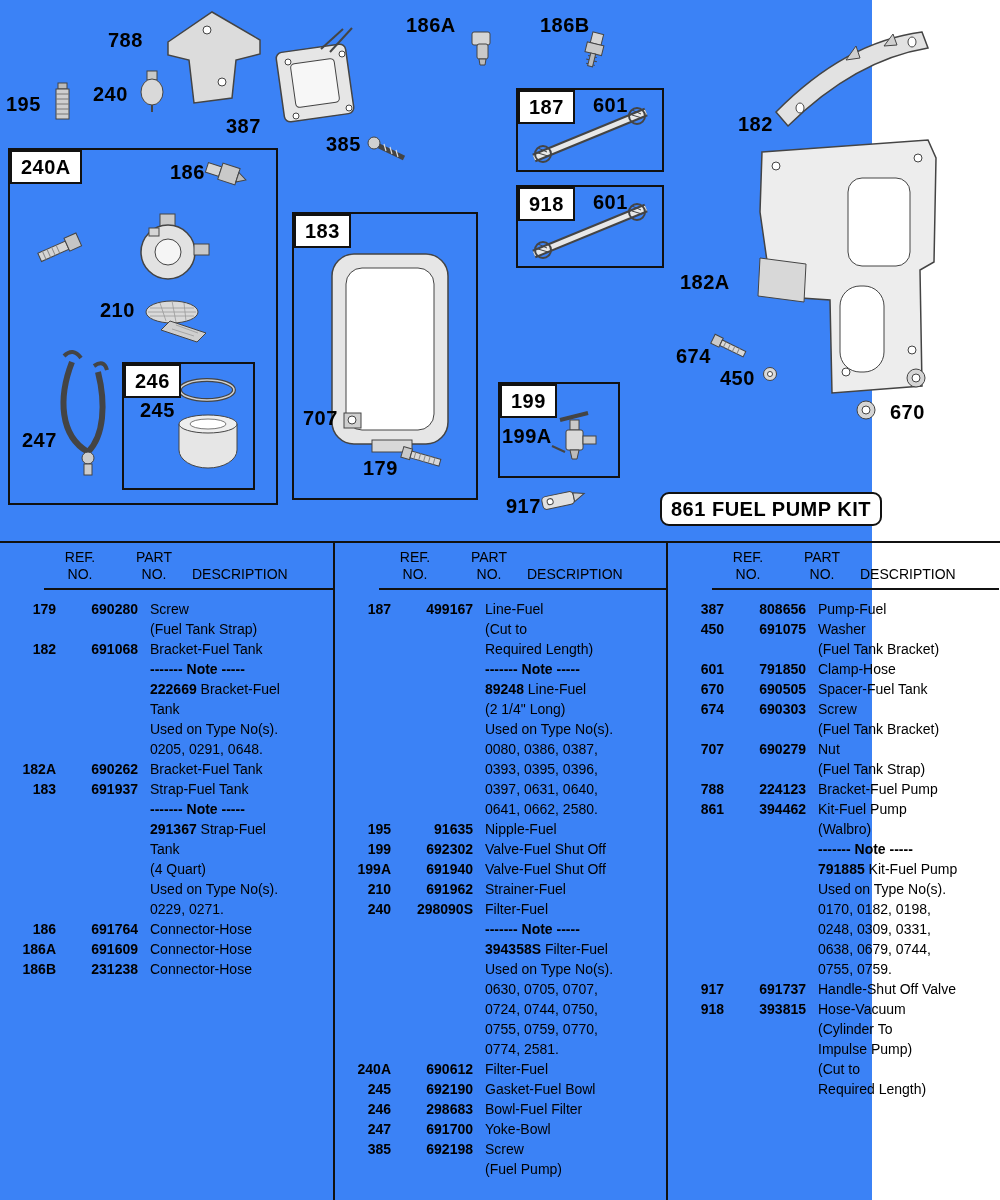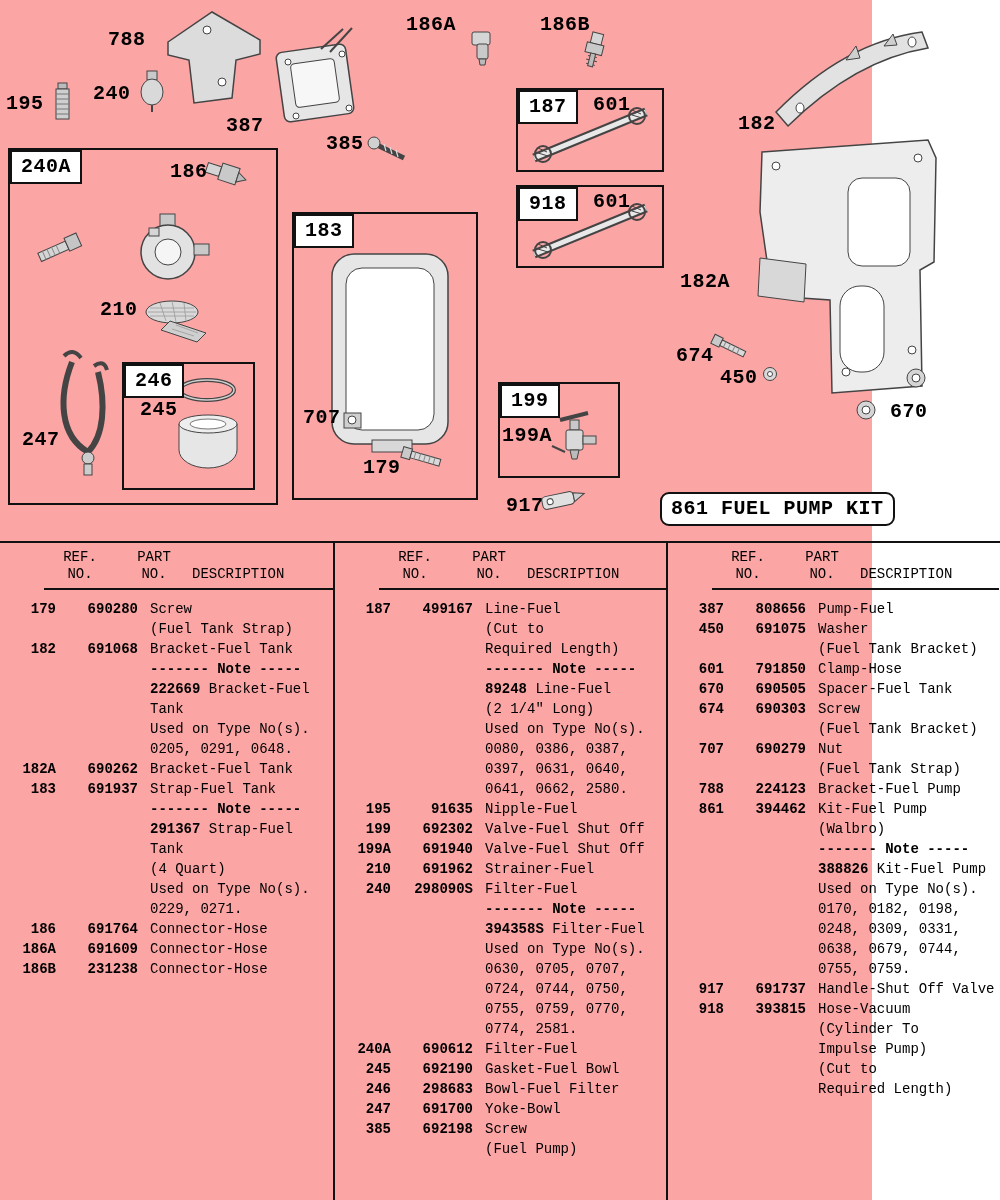--- a/index.html
+++ b/index.html
@@ -4,21 +4,21 @@
 <style>
   * { margin:0; padding:0; box-sizing:border-box; }
   html,body { background:#fff; }
   body {
     width:1000px; height:1200px;
     font-family:"Liberation Sans", sans-serif;
     color:#000;
     position:relative;
     overflow:hidden;
   }
-  .page { position:relative; width:872px; height:1200px; background:#fca5a5;font-family:Liberation Mono, monospace; }
+  .page { position:relative; width:872px; height:1200px; background:#3b82f6; }
 
   
   .diagram { position:absolute; left:0; top:0; width:1000px; height:541px; }
   .diagram svg { position:absolute; left:0; top:0; }
   .overlay { position:absolute; left:0; top:0; width:1000px; height:541px; }
   .group-box {
     position:absolute; border:2px solid #111; background:transparent;
   }
   .callout {
     position:absolute; font-weight:bold; font-size:20px; line-height:1;
@@ -434,20 +434,25 @@
             <span class="t-desc">Used on Type No(s).</span>
           </div>
           <div class="trow">
             <span class="t-ref"></span>
             <span class="t-part"></span>
             <span class="t-desc">0080, 0386, 0387,</span>
           </div>
           <div class="trow">
             <span class="t-ref"></span>
             <span class="t-part"></span>
+            <span class="t-desc">0393, 0395, 0396,</span>
+          </div>
+          <div class="trow">
+            <span class="t-ref"></span>
+            <span class="t-part"></span>
             <span class="t-desc">0397, 0631, 0640,</span>
           </div>
           <div class="trow">
             <span class="t-ref"></span>
             <span class="t-part"></span>
             <span class="t-desc">0641, 0662, 2580.</span>
           </div>
           <div class="trow">
             <span class="t-ref">195</span>
             <span class="t-part">91635</span>
@@ -610,21 +615,21 @@
             <span class="t-desc">(Walbro)</span>
           </div>
           <div class="trow">
             <span class="t-ref"></span>
             <span class="t-part"></span>
             <span class="t-desc note">------- Note -----</span>
           </div>
           <div class="trow">
             <span class="t-ref"></span>
             <span class="t-part"></span>
-            <span class="t-desc"><span class="pn">388826 </span>Kit-Fuel Pump</span>
+            <span class="t-desc"><span class="pn">791885 </span>Kit-Fuel Pump</span>
           </div>
           <div class="trow">
             <span class="t-ref"></span>
             <span class="t-part"></span>
             <span class="t-desc">Used on Type No(s).</span>
           </div>
           <div class="trow">
             <span class="t-ref"></span>
             <span class="t-part"></span>
             <span class="t-desc">0170, 0182, 0198,</span>

